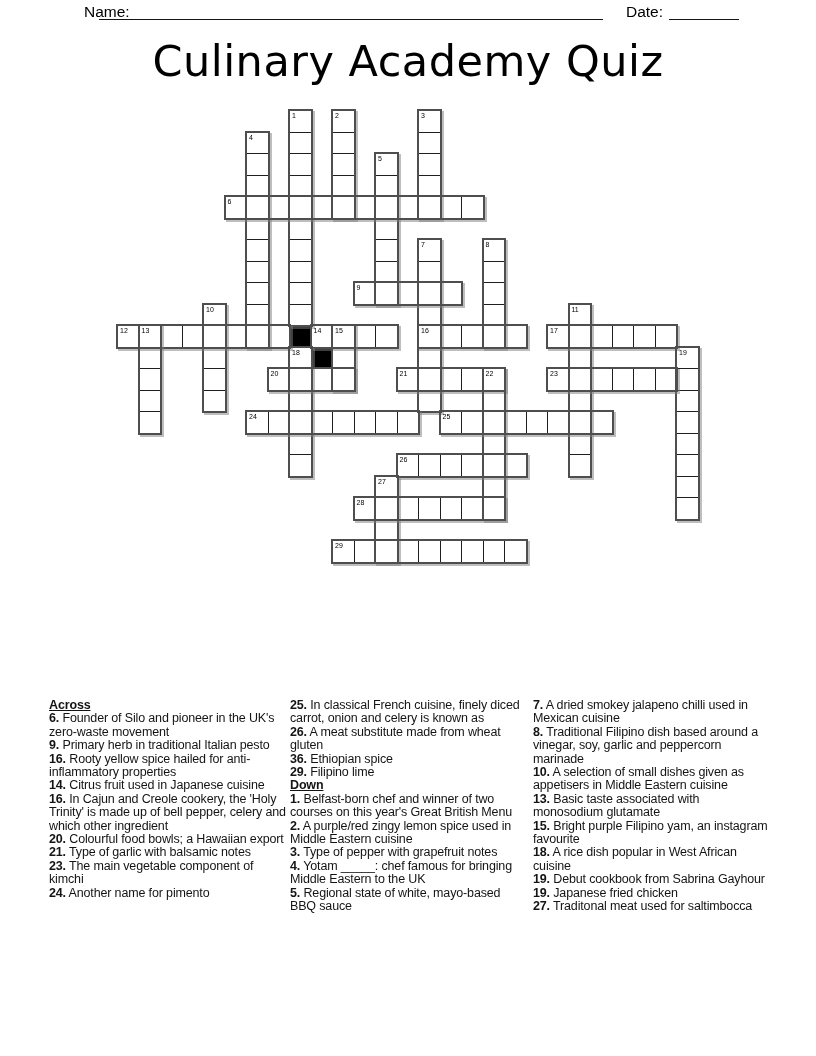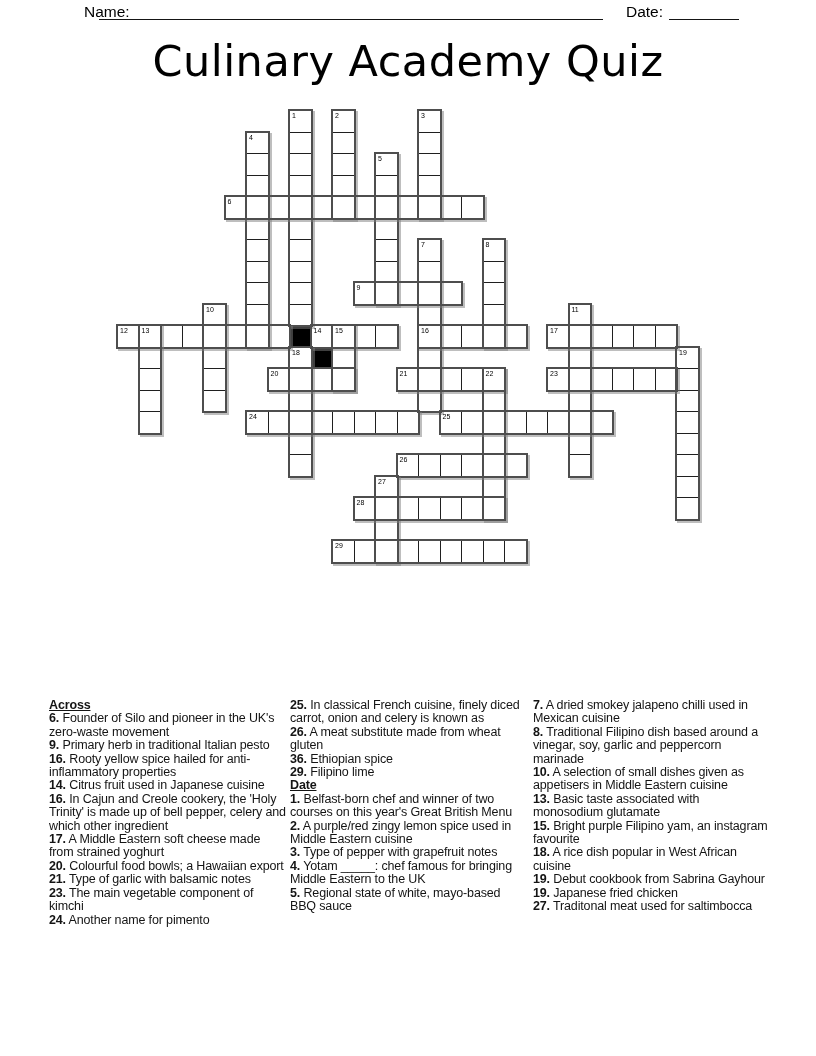--- a/index.html
+++ b/index.html
@@ -279,32 +279,31 @@
     </div>
 
   <div id="clues">
     <div class="clue-col" style="left:49px;">
         <div class="clue-heading">Across</div>
         <div class="clue"><b>6.</b> Founder of Silo and pioneer in the UK's zero-waste movement</div>
         <div class="clue"><b>9.</b> Primary herb in traditional Italian pesto</div>
         <div class="clue"><b>16.</b> Rooty yellow spice hailed for anti-inflammatory properties</div>
         <div class="clue"><b>14.</b> Citrus fruit used in Japanese cuisine</div>
         <div class="clue"><b>16.</b> In Cajun and Creole cookery, the 'Holy Trinity' is made up of bell pepper, celery and which other ingredient</div>
-        <div class="clue"><b>17.</b> A Middle Eastern soft cheese made from strained yoghurt</div>
         <div class="clue"><b>20.</b> Colourful food bowls; a Hawaiian export</div>
         <div class="clue"><b>21.</b> Type of garlic with balsamic notes</div>
         <div class="clue"><b>23.</b> The main vegetable component of kimchi</div>
         <div class="clue"><b>24.</b> Another name for pimento</div>
       </div>
     <div class="clue-col" style="left:290px;">
         <div class="clue"><b>25.</b> In classical French cuisine, finely diced carrot, onion and celery is known as</div>
         <div class="clue"><b>26.</b> A meat substitute made from wheat gluten</div>
         <div class="clue"><b>36.</b> Ethiopian spice</div>
         <div class="clue"><b>29.</b> Filipino lime</div>
-        <div class="clue-heading">Date</div>
+        <div class="clue-heading">Down</div>
         <div class="clue"><b>1.</b> Belfast-born chef and winner of two courses on this year's Great British Menu</div>
         <div class="clue"><b>2.</b> A purple/red zingy lemon spice used in Middle Eastern cuisine</div>
         <div class="clue"><b>3.</b> Type of pepper with grapefruit notes</div>
         <div class="clue"><b>4.</b> Yotam _____: chef famous for bringing Middle Eastern to the UK</div>
         <div class="clue"><b>5.</b> Regional state of white, mayo-based BBQ sauce</div>
       </div>
     <div class="clue-col" style="left:533px;">
         <div class="clue"><b>7.</b> A dried smokey jalapeno chilli used in Mexican cuisine</div>
         <div class="clue"><b>8.</b> Traditional Filipino dish based around a vinegar, soy, garlic and peppercorn marinade</div>
         <div class="clue"><b>10.</b> A selection of small dishes given as appetisers in Middle Eastern cuisine</div>

